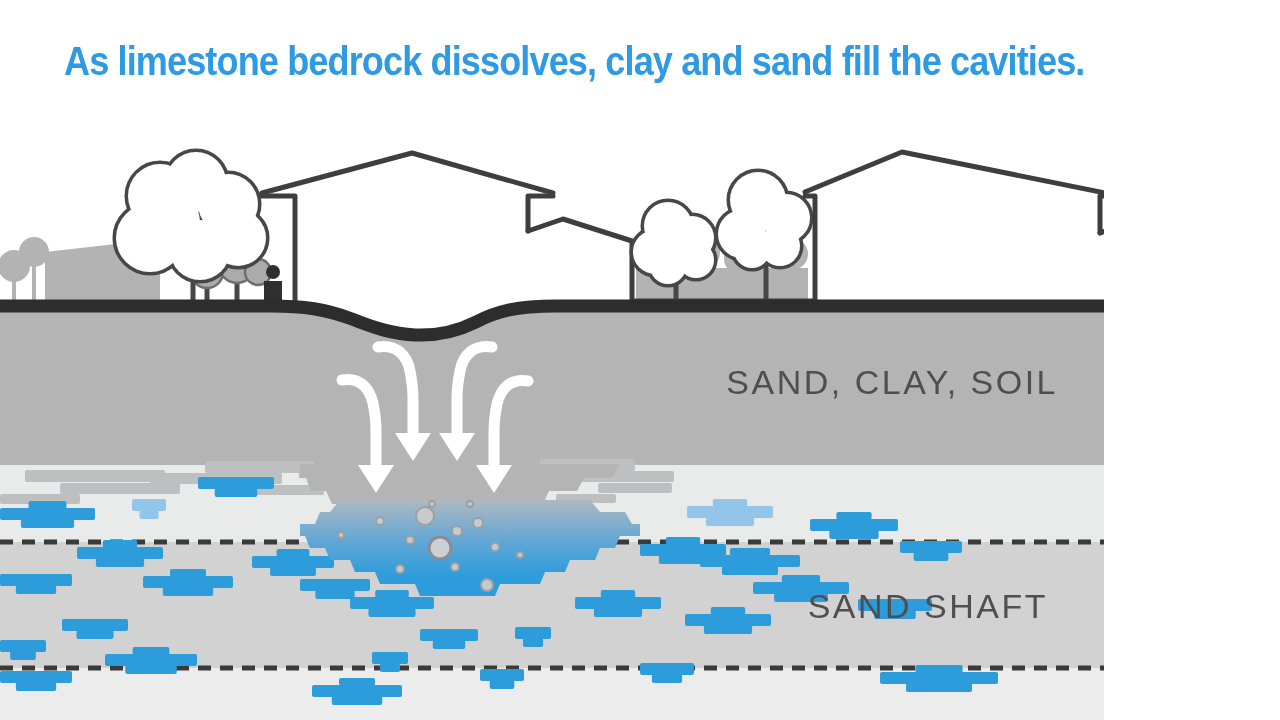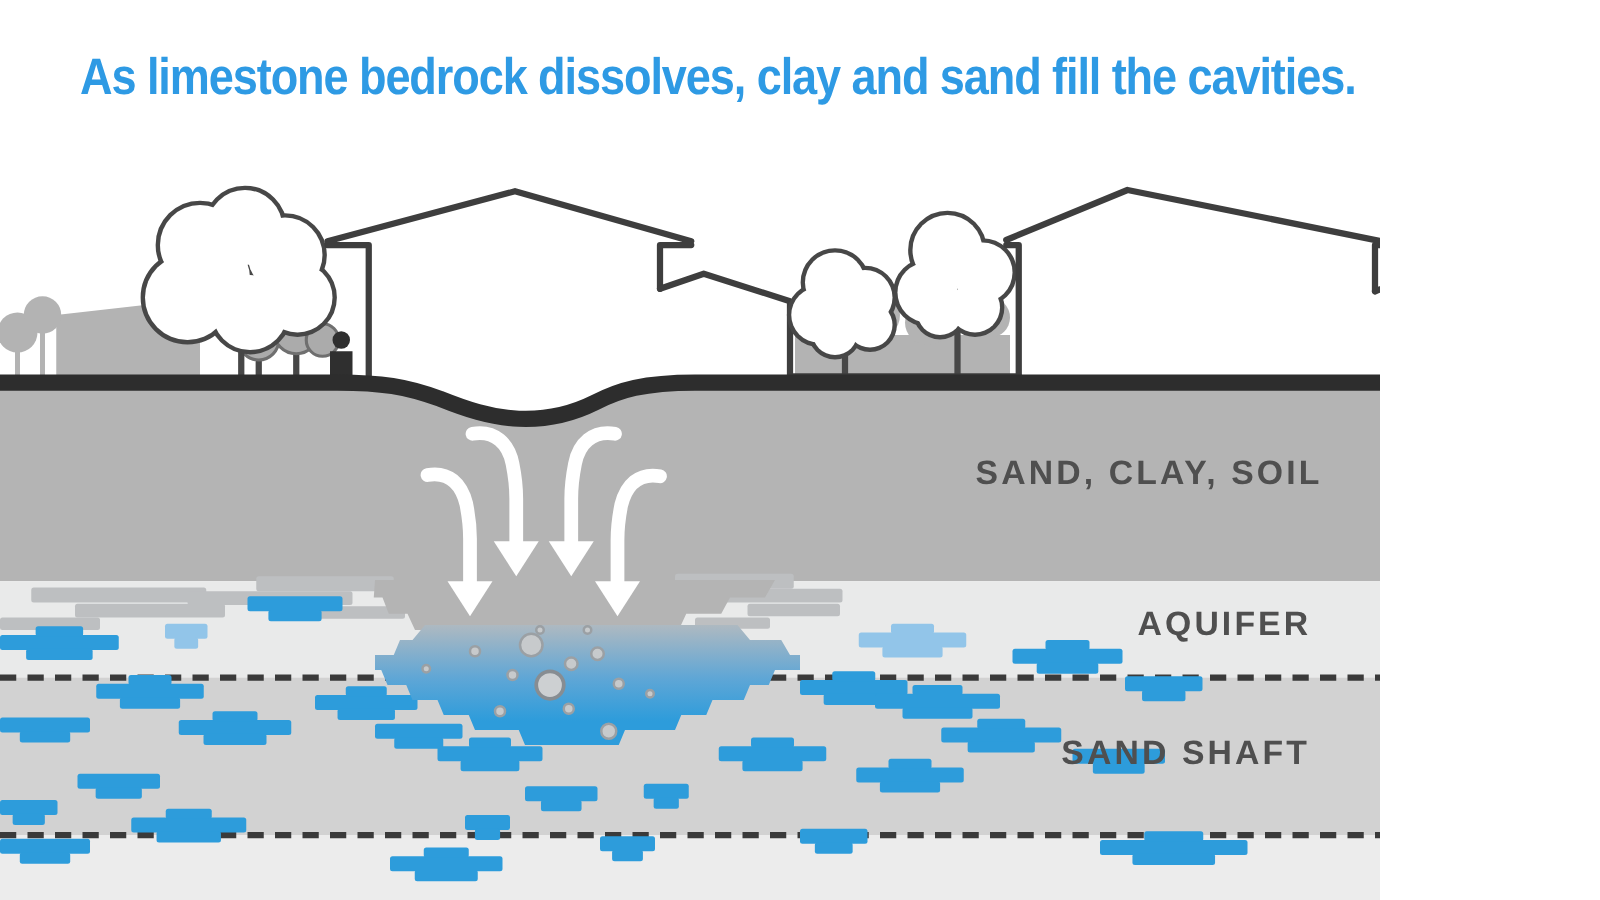--- a/index.html
+++ b/index.html
@@ -22,21 +22,21 @@
   .slide svg{position:absolute;left:0;top:0;}
   .title{
     position:absolute;left:64px;top:38px;margin:0;
     font-size:41px;font-weight:bold;letter-spacing:-1px;white-space:nowrap;
     transform:scaleX(.88);transform-origin:left top;
     color:var(--title-blue);
   }
   .layer-label{
     position:absolute;white-space:nowrap;
     color:var(--label-gray);
-    font-size:27px;letter-spacing:2.5px;font-weight:700;
+    font-size:34px;letter-spacing:2.5px;font-weight:400;
   }
   .label-sand{right:46px;top:363px;}
   .label-aquifer{right:55px;top:484px;}
   .label-mine{right:56px;top:587px;}
   .canopy circle{fill:#fff;stroke:#474747;stroke-width:7;}
   .canopy-fill circle{fill:#fff;stroke:none;}
   .gray-tree circle{fill:#ABABAB;stroke:#6F6F6F;stroke-width:2.5;}
   .house-stroke{fill:none;stroke:#3E3E3E;stroke-width:5;stroke-linejoin:round;stroke-linecap:round;}
   .arrow-shaft{fill:none;stroke:#fff;stroke-width:11;stroke-linecap:round;}
   .trunk{fill:none;stroke:#474747;stroke-width:5;stroke-linecap:round;}
@@ -307,15 +307,14 @@
       <path class="arrow-shaft" d="M342,380 C359,377 369,387 373,403 C375,413 376,423 376,431 L376,468"></path>
       <polygon fill="#fff" points="358,465 394,465 376,493"></polygon>
       <path class="arrow-shaft" d="M528,381 C511,378 501,388 497,404 C495,414 494,424 494,432 L494,468"></path>
       <polygon fill="#fff" points="476,465 512,465 494,493"></polygon>
     </g>
   </svg>
 
   <h1 class="title">As limestone bedrock dissolves, clay and sand fill the cavities.</h1>
 
   <div class="layer-label label-sand">SAND, CLAY, SOIL</div>
-  <div class="layer-label label-aquifer">AQUIFER</div>
   <div class="layer-label label-mine">SAND SHAFT</div>
 </div>
 
 </body></html>

